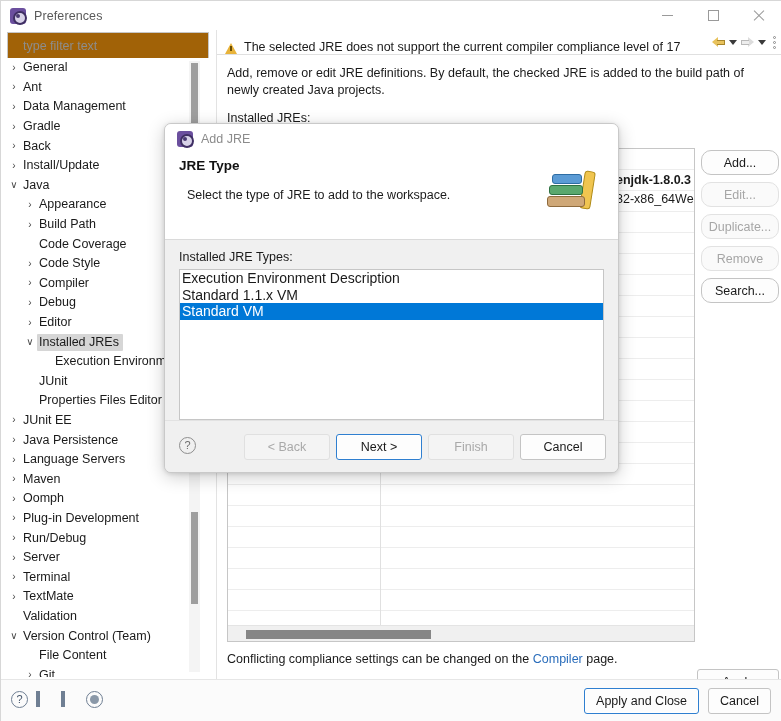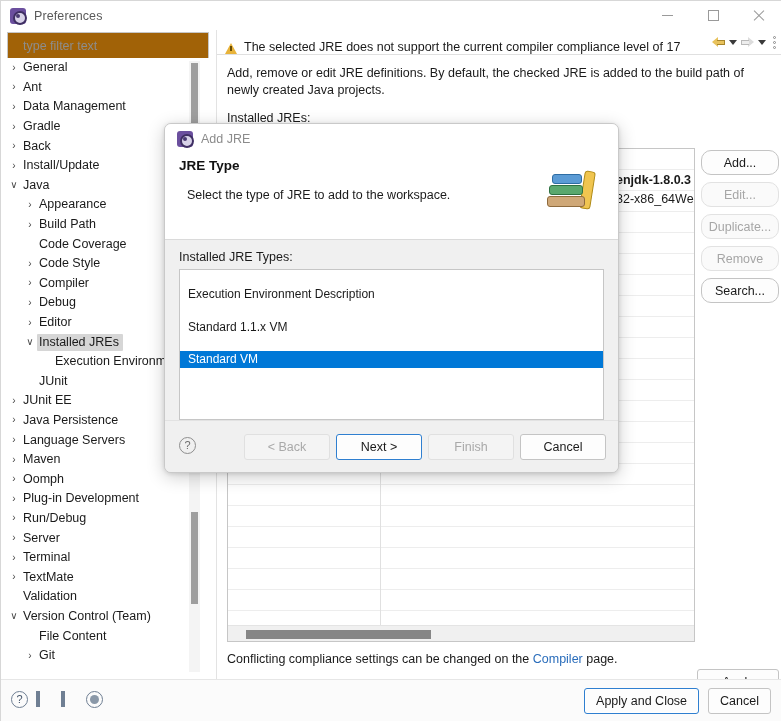--- a/index.html
+++ b/index.html
@@ -302,22 +302,22 @@
   .dlg-body {
     background: #f0f0f0; padding: 10px 14px 0 14px; height: 196px;
     position: relative;
   }
   .dlg-body-label { font-size: 12.5px; color: #1a1a1a; margin-bottom: 5px; }
   .listbox {
     background: #ffffff; border: 1px solid #c6c6c6;
     height: 151px; overflow: hidden;
   }
   .litem {
-    height: 16.5px; padding-left: 8px; font-size: 12px;
-    color: #1a1a1a; line-height: 16.5px; white-space: nowrap; margin-top: 16px;
+    height: 16.5px; padding-left: 2px; font-size: 14px;
+    color: #1a1a1a; line-height: 16.5px; white-space: nowrap;
   }
   .litem.sel { background: #0078d7; color: #ffffff; }
 
   .dlg-footer {
     position: absolute; left: 0; bottom: 0; width: 455px; height: 52px;
     background: #f0f0f0; border-top: 1px solid #e2e2e2;
   }
   .dlg-help {
     position: absolute; left: 14px; top: 16px;
     width: 17px; height: 17px; border: 1px solid #8e8e8e; border-radius: 50%;
@@ -423,20 +423,24 @@
         <span class="tarrow">∨</span>
         <span class="tlabel">Installed JREs</span>
       </div>
       <div class="tnode" style="padding-left: 32px;">
         <span class="tarrow"></span>
         <span class="tlabel">Execution Environme</span>
       </div>
       <div class="tnode" style="padding-left: 16px;">
         <span class="tarrow"></span>
         <span class="tlabel">JUnit</span>
+      </div>
+      <div class="tnode" style="padding-left: 16px;">
+        <span class="tarrow"></span>
+        <span class="tlabel">Properties Files Editor</span>
       </div>
       <div class="tnode" style="padding-left: 0px;">
         <span class="tarrow">›</span>
         <span class="tlabel">JUnit EE</span>
       </div>
       <div class="tnode" style="padding-left: 0px;">
         <span class="tarrow">›</span>
         <span class="tlabel">Java Persistence</span>
       </div>
       <div class="tnode" style="padding-left: 0px;">

